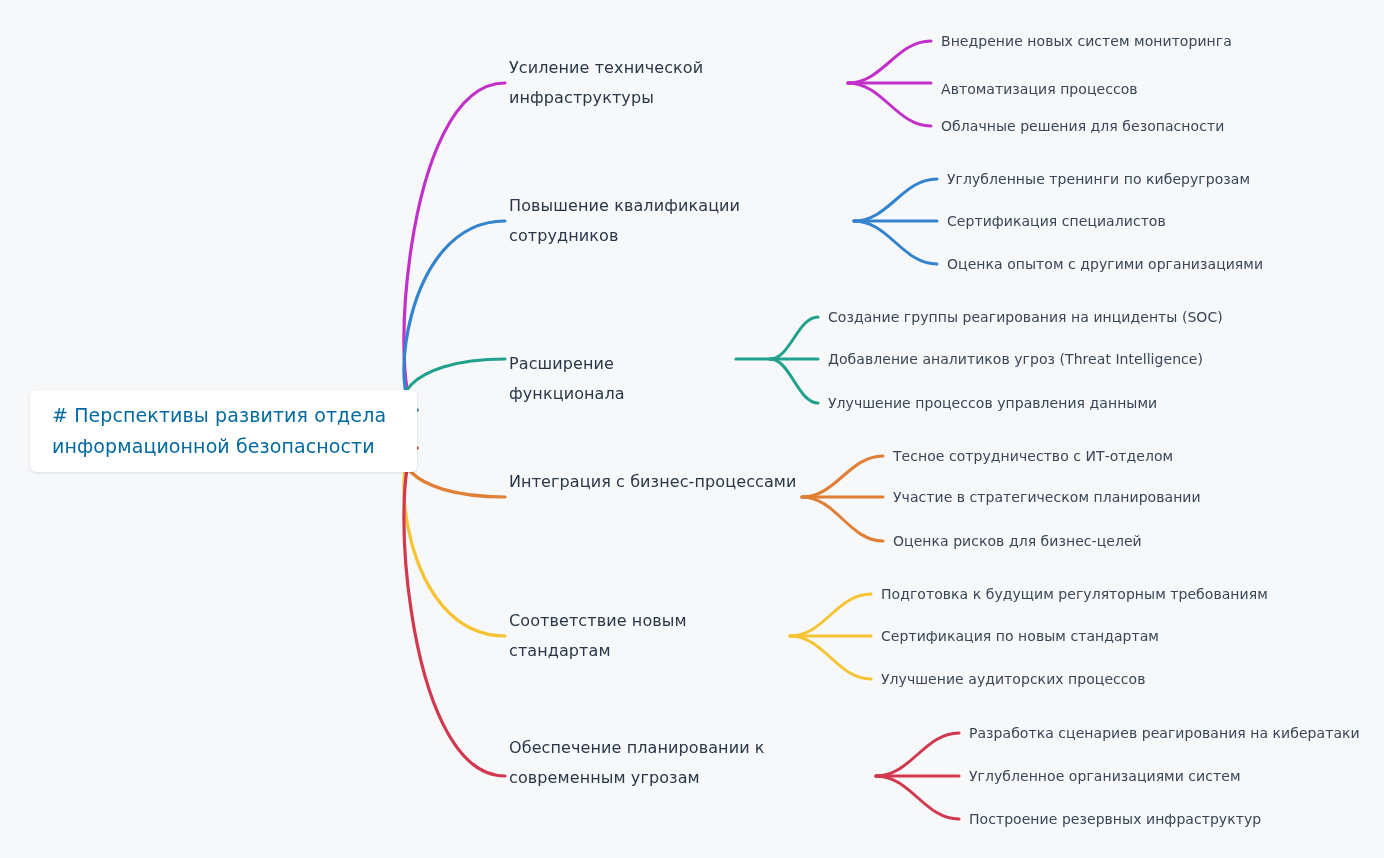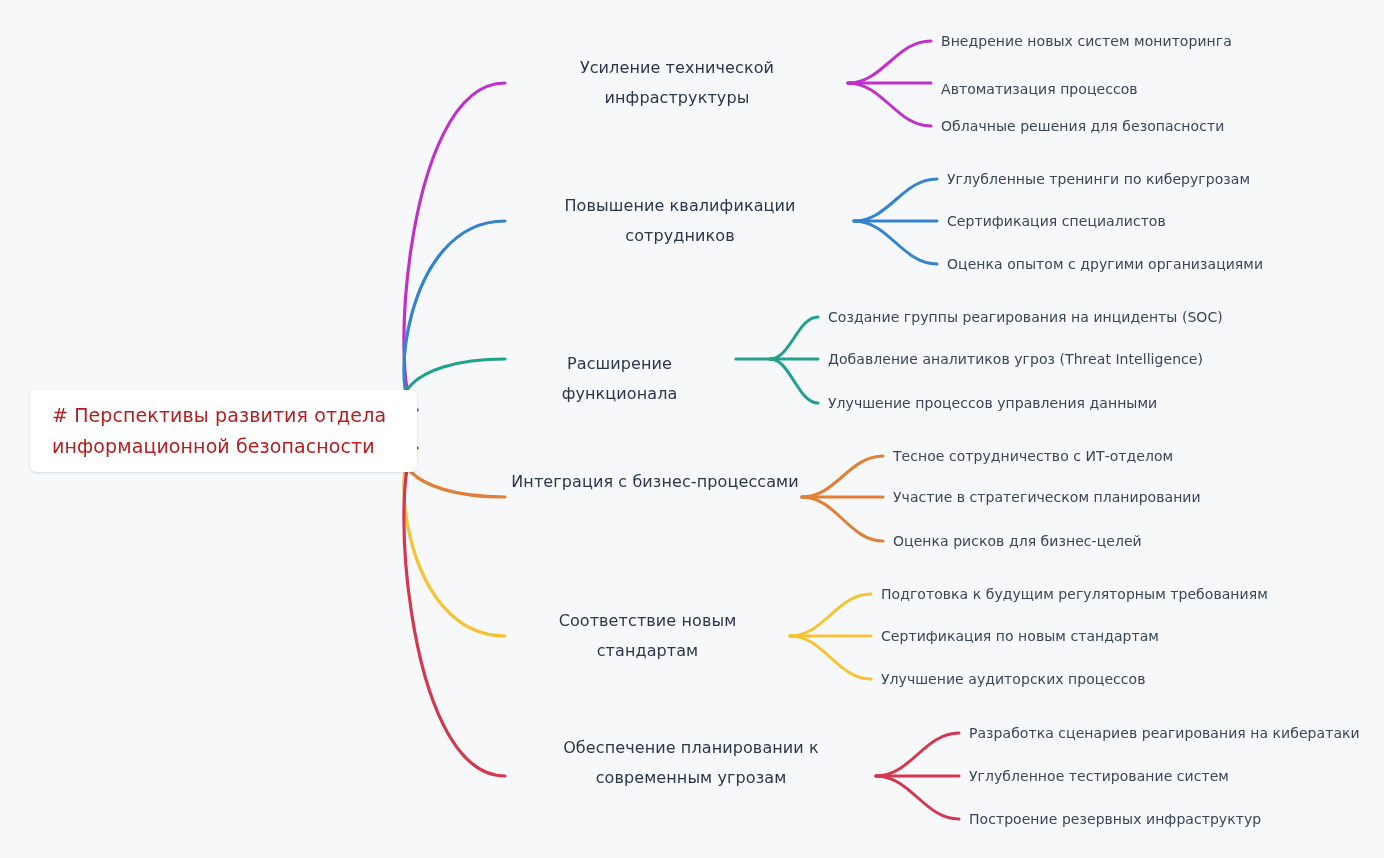--- a/index.html
+++ b/index.html
@@ -40,21 +40,21 @@
     color: #2b3748;
     white-space: pre-line;
     letter-spacing: 0.1px;
   }
   .branch-label {
     position: absolute;
     font-size: 16px;
     line-height: 30px;
     color: #2b3748;
     letter-spacing: 0.1px;
-    text-align: center;
+    text-align: left;
   }
   .leaf-label {
     position: absolute;
     font-size: 14px;
     line-height: 18px;
     color: #3a4657;
     letter-spacing: 0.05px;
     white-space: nowrap;
   }
 </style>
@@ -102,21 +102,21 @@
       <g>
         <path d="M 417 448 C 389 448, 400.76 776, 505 776" fill="none" stroke="#d2384f" stroke-width="3.2" stroke-linecap="round"></path>
         <path d="M 879 776 L 876 776" fill="none" stroke="#d2384f" stroke-width="3.2" stroke-linecap="round"></path>
         <path d="M 876 776 C 910.86 776, 924.14 733, 959 733" fill="none" stroke="#d2384f" stroke-width="3" stroke-linecap="round"></path>
         <path d="M 876 776 L 959 776" fill="none" stroke="#d2384f" stroke-width="3" stroke-linecap="round"></path>
         <path d="M 876 776 C 910.86 776, 924.14 819, 959 819" fill="none" stroke="#d2384f" stroke-width="3" stroke-linecap="round"></path>
       </g>
     </svg>
 
   <div class="root-node" style="left: 30px; top: 390px; width: 387px; height: 82px; padding: 0px 22px; background: rgb(255, 255, 255);">
-    <span class="root-text" style="color: #b91c1c;"># Перспективы развития отдела
+    <span class="root-text" style="color: #0369a1;"># Перспективы развития отдела
 информационной безопасности</span>
   </div>
 
   <div id="labels-layer">
       <div class="branch-label" style="left: 509px; top: 53px; width: 336px;">Усиление технической инфраструктуры</div>
       <div class="leaf-label" style="left: 941px; top: 32px;">Внедрение новых систем мониторинга</div>
       <div class="leaf-label" style="left: 941px; top: 80px;">Автоматизация процессов</div>
       <div class="leaf-label" style="left: 941px; top: 117px;">Облачные решения для безопасности</div>
       <div class="branch-label" style="left: 509px; top: 191px; width: 342px;">Повышение квалификации сотрудников</div>
       <div class="leaf-label" style="left: 947px; top: 170px;">Углубленные тренинги по киберугрозам</div>
@@ -129,17 +129,17 @@
       <div class="branch-label" style="left: 509px; top: 467px; width: 292px;">Интеграция с бизнес-процессами</div>
       <div class="leaf-label" style="left: 893px; top: 447px;">Тесное сотрудничество с ИТ-отделом</div>
       <div class="leaf-label" style="left: 893px; top: 488px;">Участие в стратегическом планировании</div>
       <div class="leaf-label" style="left: 893px; top: 532px;">Оценка рисков для бизнес-целей</div>
       <div class="branch-label" style="left: 509px; top: 606px; width: 277px;">Соответствие новым стандартам</div>
       <div class="leaf-label" style="left: 881px; top: 585px;">Подготовка к будущим регуляторным требованиям</div>
       <div class="leaf-label" style="left: 881px; top: 627px;">Сертификация по новым стандартам</div>
       <div class="leaf-label" style="left: 881px; top: 670px;">Улучшение аудиторских процессов</div>
       <div class="branch-label" style="left: 509px; top: 733px; width: 364px;">Обеспечение планировании к современным угрозам</div>
       <div class="leaf-label" style="left: 969px; top: 724px;">Разработка сценариев реагирования на кибератаки</div>
-      <div class="leaf-label" style="left: 969px; top: 767px;">Углубленное тестирование систем</div>
+      <div class="leaf-label" style="left: 969px; top: 767px;">Углубленное организациями систем</div>
       <div class="leaf-label" style="left: 969px; top: 810px;">Построение резервных инфраструктур</div>
     </div>
 
 </div>
 
 </body></html>

